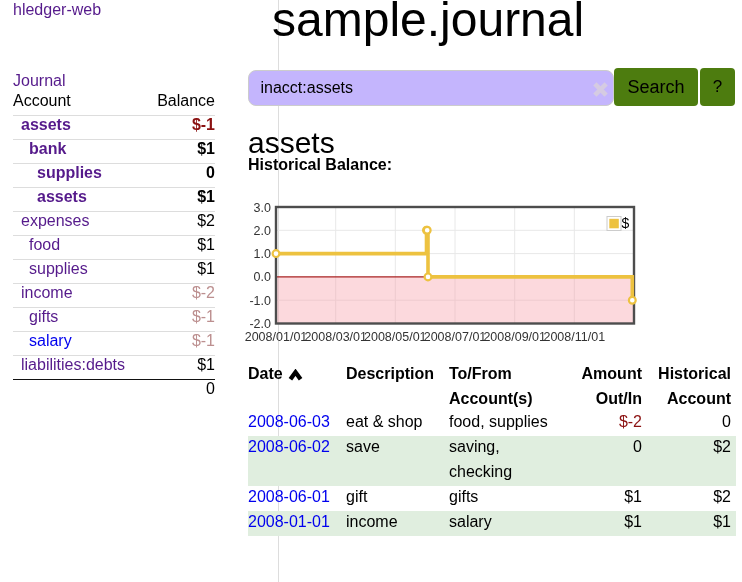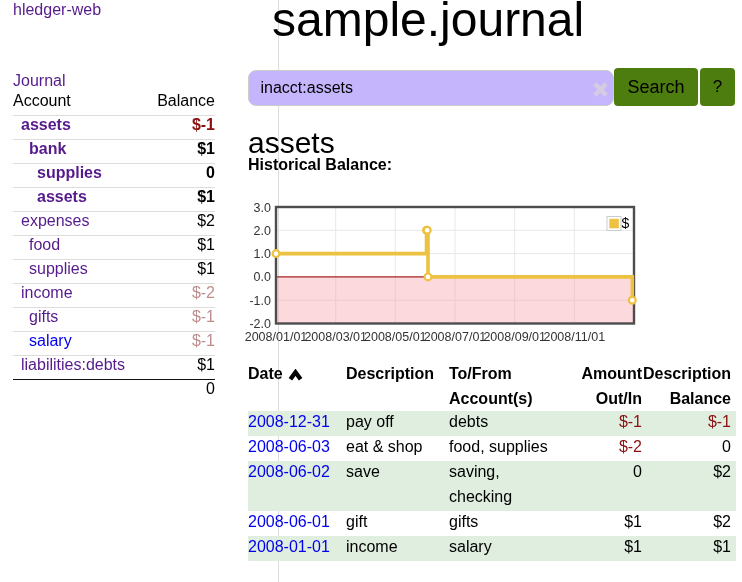--- a/index.html
+++ b/index.html
@@ -173,29 +173,22 @@
         <col class="c5">
       </colgroup>
     <tbody>
         <tr>
       <th>Date <svg width="15" height="12" viewBox="0 0 15 12" style="vertical-align:-2px;margin-left:1px">
               <polyline points="2.4,10.2 7.5,3.3 12.6,10.2" fill="none" stroke="#000" stroke-width="4.4"></polyline>
             </svg></th>
       <th>Description</th>
       <th>To/From Account(s)</th>
       <th class="ra">Amount Out/In</th>
-      <th class="ra hp">Description Balance</th>
+      <th class="ra hp">Historical Account</th>
     </tr>
-    <tr class="g">
-          <td><a class="blue" href="#">2008-12-31</a></td>
-          <td><span class="s">pay off</span></td>
-          <td><span class="s">debts</span></td>
-          <td class="ra"><span class="s negr">$-1</span></td>
-          <td class="ra hp"><span class="s negr">$-1</span></td>
-        </tr>
     <tr>
           <td><a class="blue" href="#">2008-06-03</a></td>
           <td><span class="s">eat &amp; shop</span></td>
           <td><span class="s">food, supplies</span></td>
           <td class="ra"><span class="s negr">$-2</span></td>
           <td class="ra hp"><span class="s">0</span></td>
         </tr>
     <tr class="g">
           <td><a class="blue" href="#">2008-06-02</a></td>
           <td><span class="s">save</span></td>

